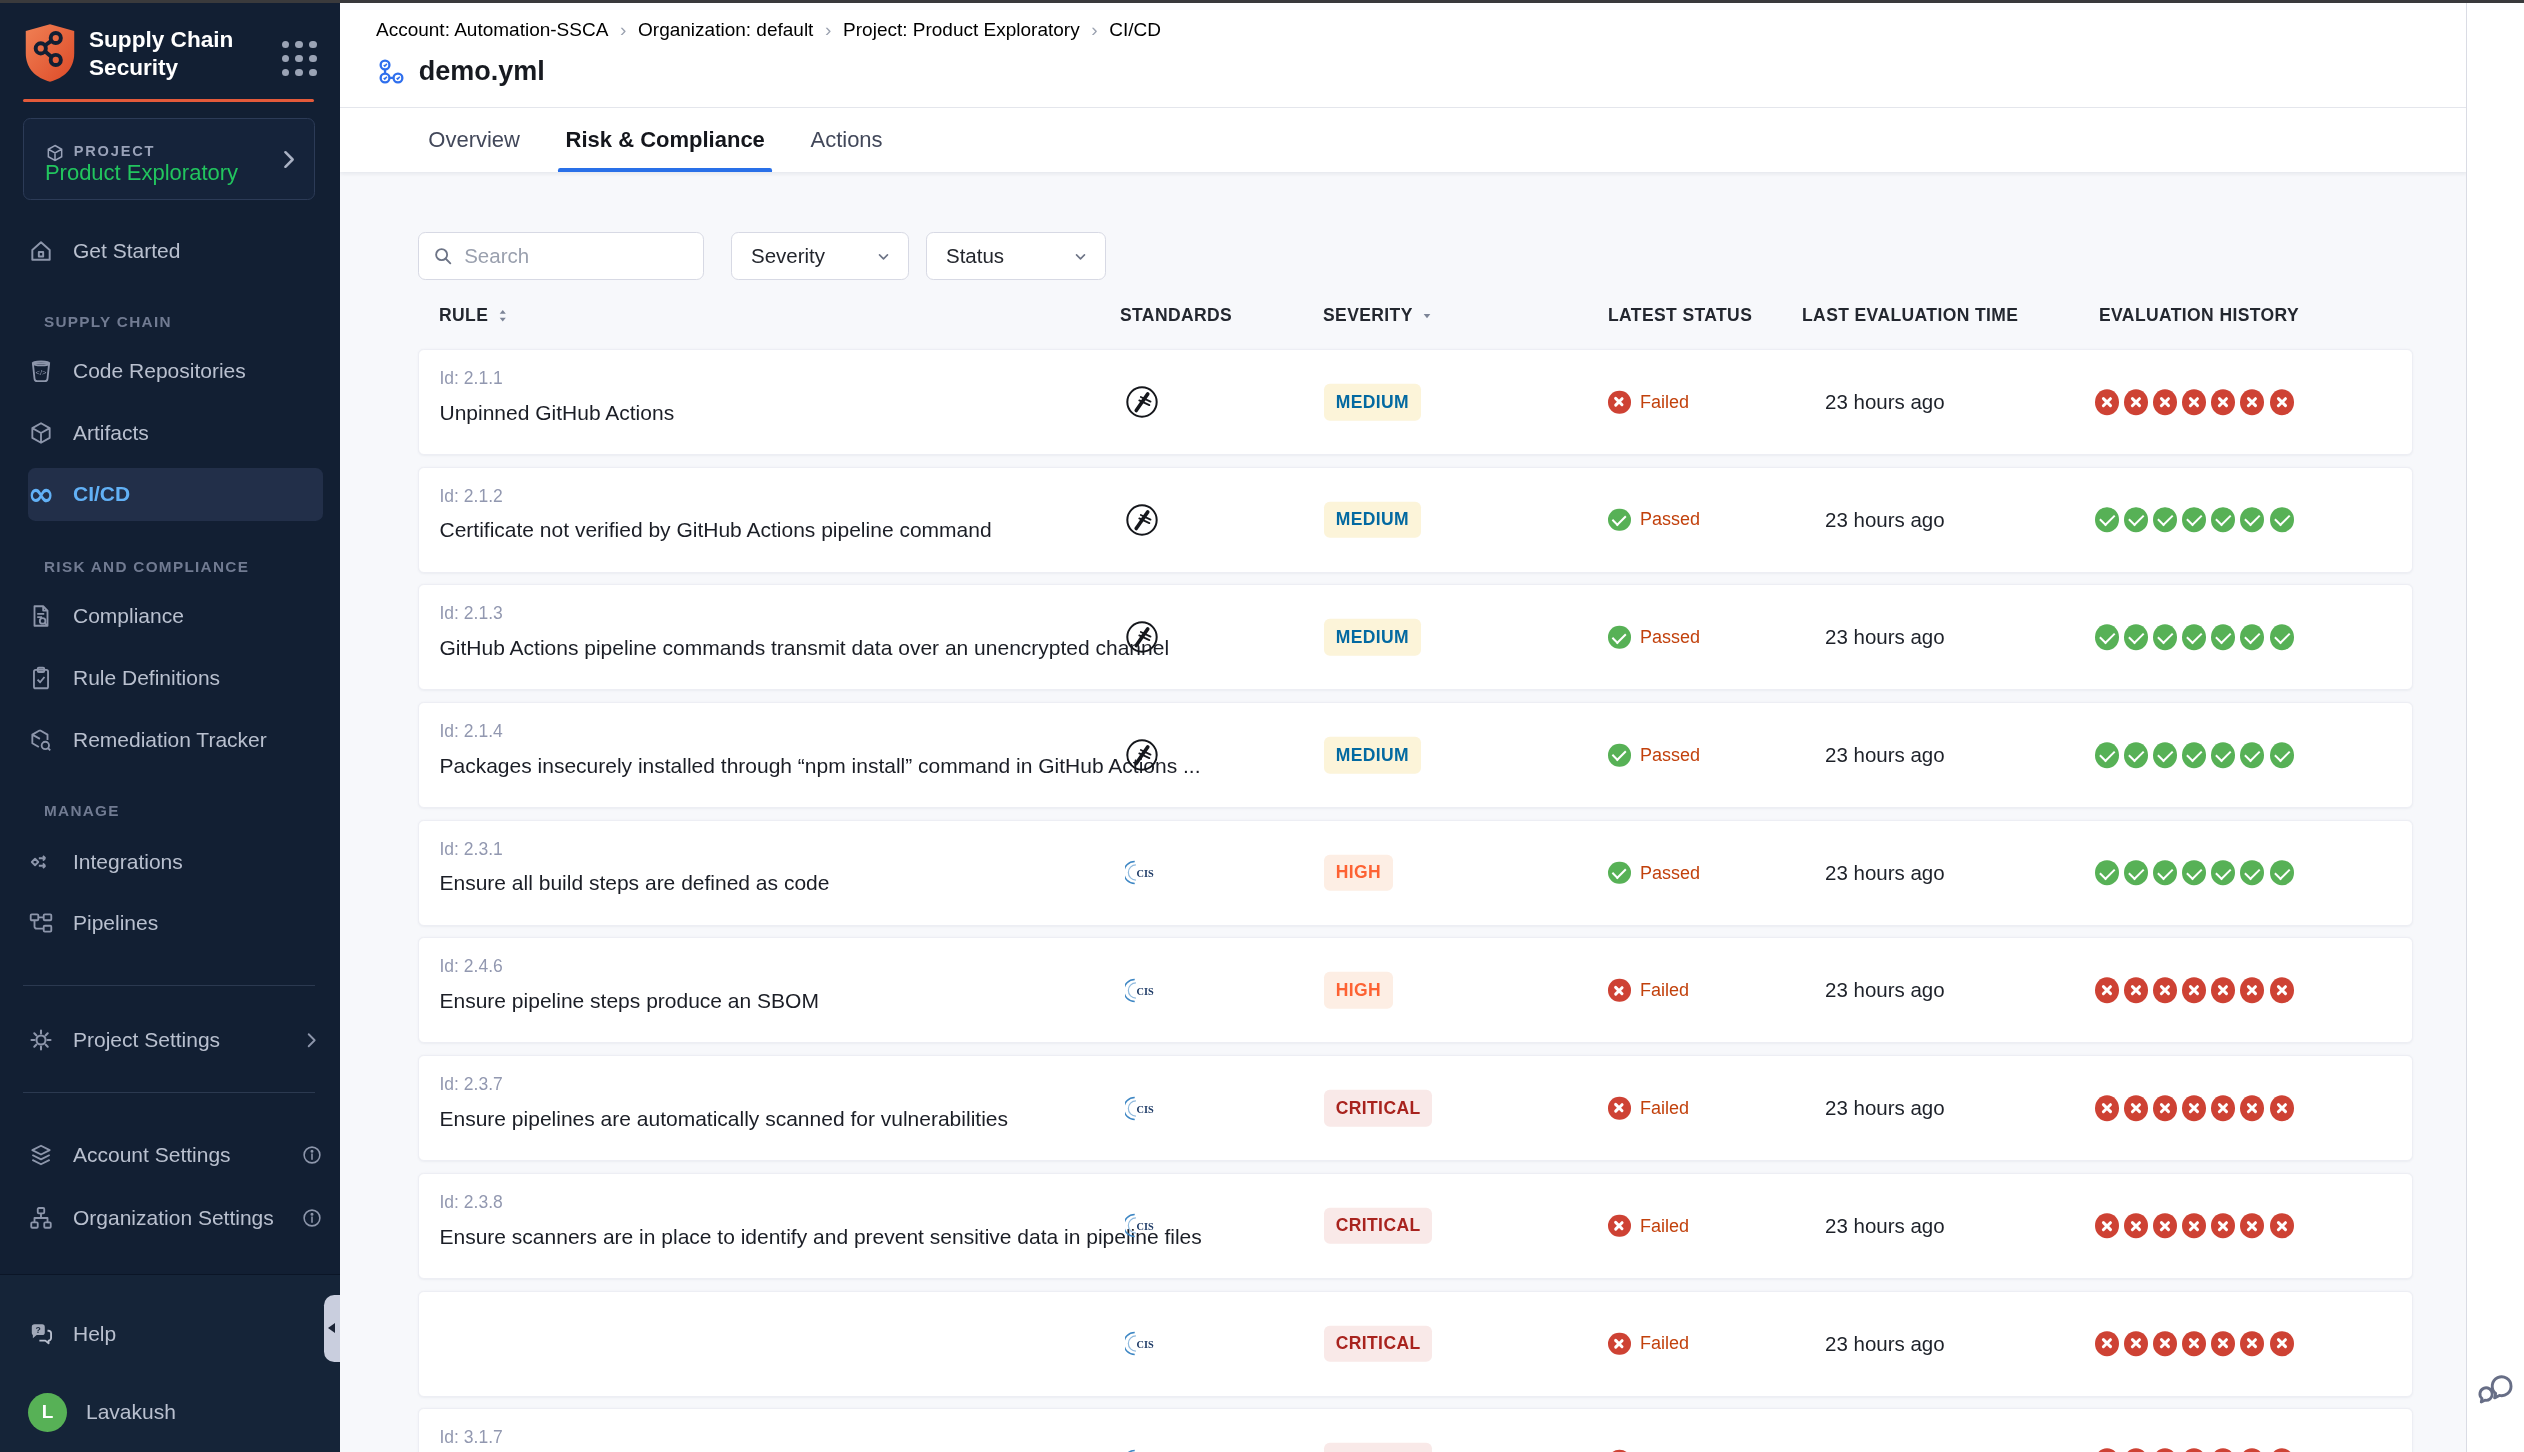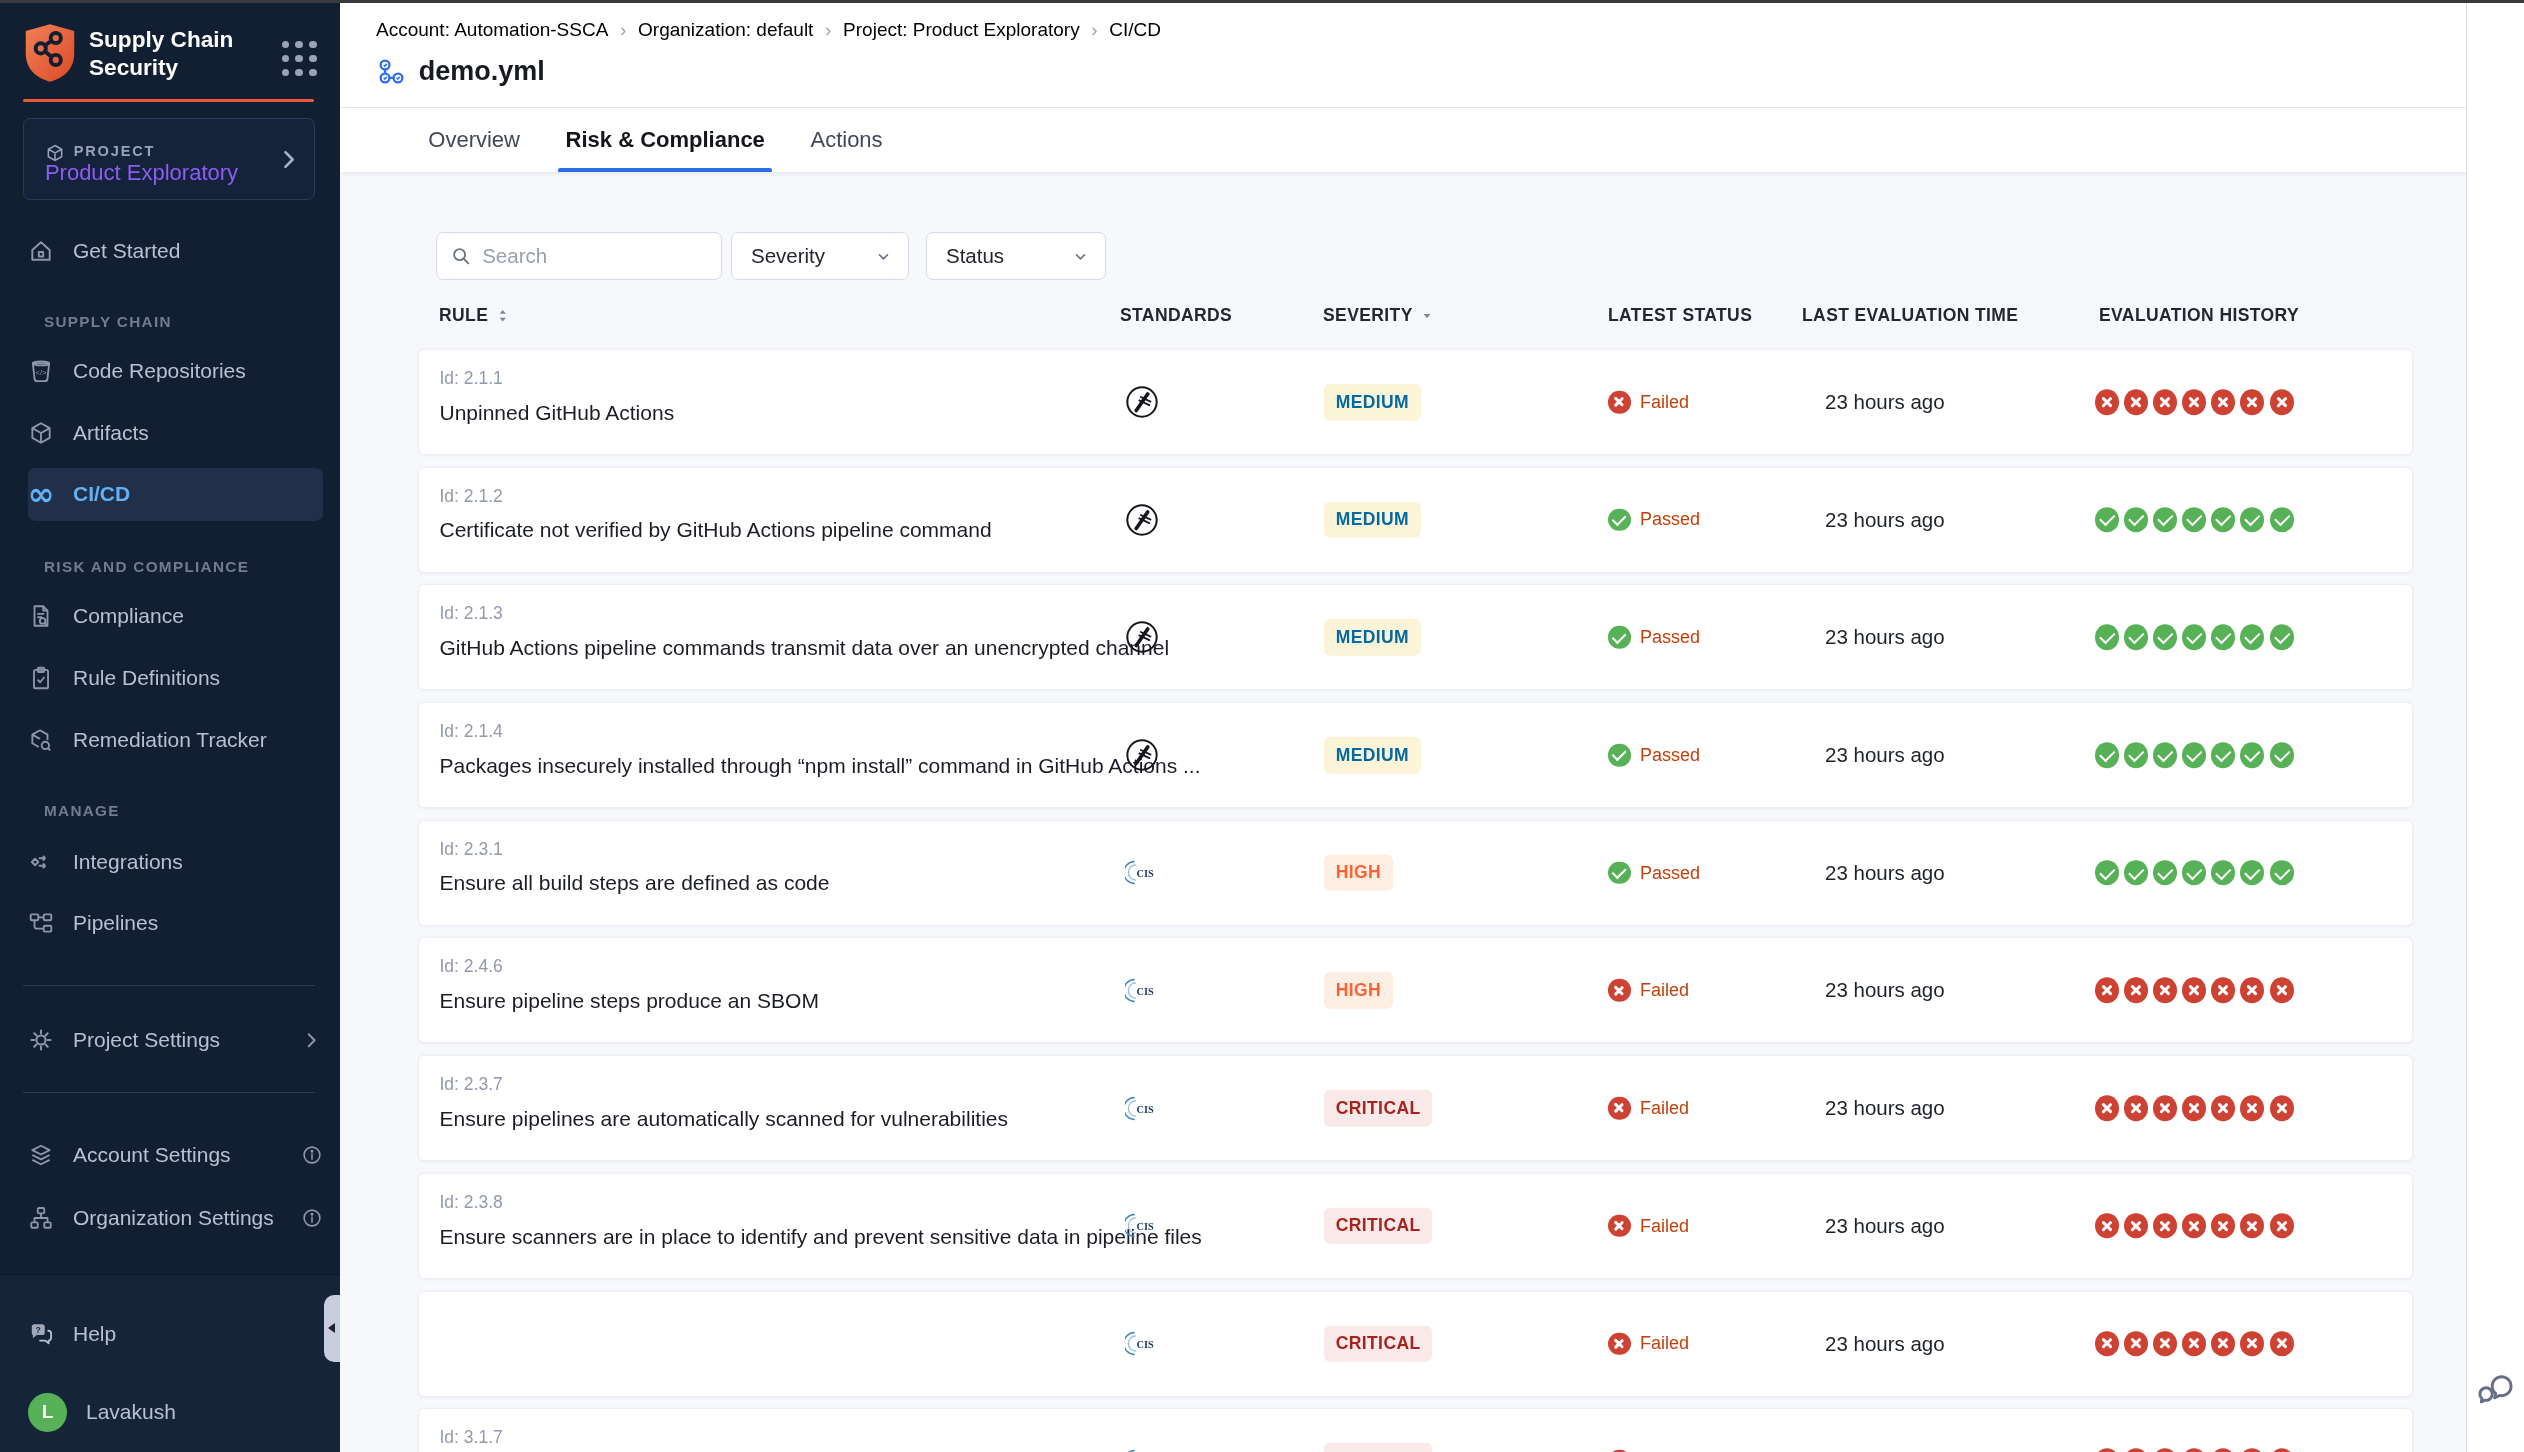--- a/index.html
+++ b/index.html
@@ -15,21 +15,21 @@
   .brand-logo { position:absolute; left:0; top:1.5px; width:56px; height:60px; }
   .brand-title { position:absolute; left:67px; top:4.4px; color:#ffffff; font-size:22.6px; font-weight:bold; line-height:28px; }
   .grid-dots { position:absolute; right:4.4px; top:19px; display:grid; grid-template-columns:repeat(3,7.3px); grid-gap:6.6px; cursor:pointer; }
   .grid-dots span { width:7.3px; height:7.3px; border-radius:50%; background:#9aa3b5; }
   .brand-underline { position:absolute; left:23.4px; top:96px; width:291px; height:2.9px; background:#e45a3a; border-radius:1.5px; }
 
   .project-card { position:absolute; left:23.4px; top:115px; width:292px; height:82px; background:#15233a;
     border:1.5px solid #2c3b57; border-radius:7.3px; cursor:pointer; }
   .project-card .pc-row { position:absolute; left:20.5px; top:24px; display:flex; gap:8.8px; }
   .pc-label { color:#99a2b8; font-size:14.6px; font-weight:bold; letter-spacing:1.8px; }
-  .pc-name { position:absolute; left:20.5px; top:41px; color:#8b5cf6; font-size:22px; }
+  .pc-name { position:absolute; left:20.5px; top:41px; color:#22c55e; font-size:22px; }
   .pc-chev { position:absolute; right:13px; top:28px; width:25px; height:25px; }
 
   .nav-section { position:absolute; left:44px; right:14.6px; color:#717b92; font-size:15.3px; font-weight:bold;
     letter-spacing:1.3px; line-height:19px; }
   .nav-item { position:absolute; left:28px; right:17.5px; height:41px; display:flex; align-items:center; gap:19px;
     color:#b9c0cf; font-size:21px; cursor:pointer; border-radius:7.3px; }
   .nav-item .nicon { width:26px; height:26px; flex:0 0 26px; display:flex; align-items:center; justify-content:center; color:#8d96ab; }
   .nav-item.active { background:#222f49; color:#62b1f6; font-weight:bold; }
   .nav-item.active .nicon { color:#62b1f6; }
   .nav-item .trail { margin-left:auto; width:22px; height:22px; display:flex; align-items:center; justify-content:center; color:#8d96ab; }
@@ -61,21 +61,21 @@
   .tab { position:relative; height:100%; display:flex; align-items:center; padding:0 7.3px; font-size:22px;
     color:#42485a; cursor:pointer; }
   .tab.active { color:#14161c; font-weight:bold; }
   .tab.active::after { content:""; position:absolute; left:0; right:0; bottom:0; height:4.4px; background:#2970e8; border-radius:2.2px 2.2px 0 0; }
 
   
   .content { position:absolute; left:340px; top:172px; width:2127px; bottom:0; background:#f7f8fb; overflow:hidden; }
 
   .filters { position:absolute; left:78px; top:60px; height:48px; }
   .searchbox { position:absolute; left:0; top:0; width:286px; height:48px; background:#fff; border:1.5px solid #d7d9e4;
-    border-radius:7.3px; display:flex; align-items:center; padding:0 13px; gap:10.2px;margin-left:18px; }
+    border-radius:7.3px; display:flex; align-items:center; padding:0 13px; gap:10.2px; }
   .searchbox input { border:none; outline:none; font-size:20.5px; color:#23262d; width:100%;
     font-family:"Liberation Sans", sans-serif; background:transparent; }
   .searchbox input::placeholder { color:#9aa0ae; }
   .select { position:absolute; top:0; height:48px; background:#fff; border:1.5px solid #d7d9e4; border-radius:7.3px;
     display:flex; align-items:center; justify-content:space-between; padding:0 14.6px 0 19px; font-size:20.5px;
     color:#23262d; cursor:pointer; }
   .select.sev { left:313px; width:178px; }
   .select.sta { left:508px; width:180px; }
 
   .table-head { position:absolute; left:0; top:127px; width:100%; height:32px; font-size:17.5px; font-weight:bold;

